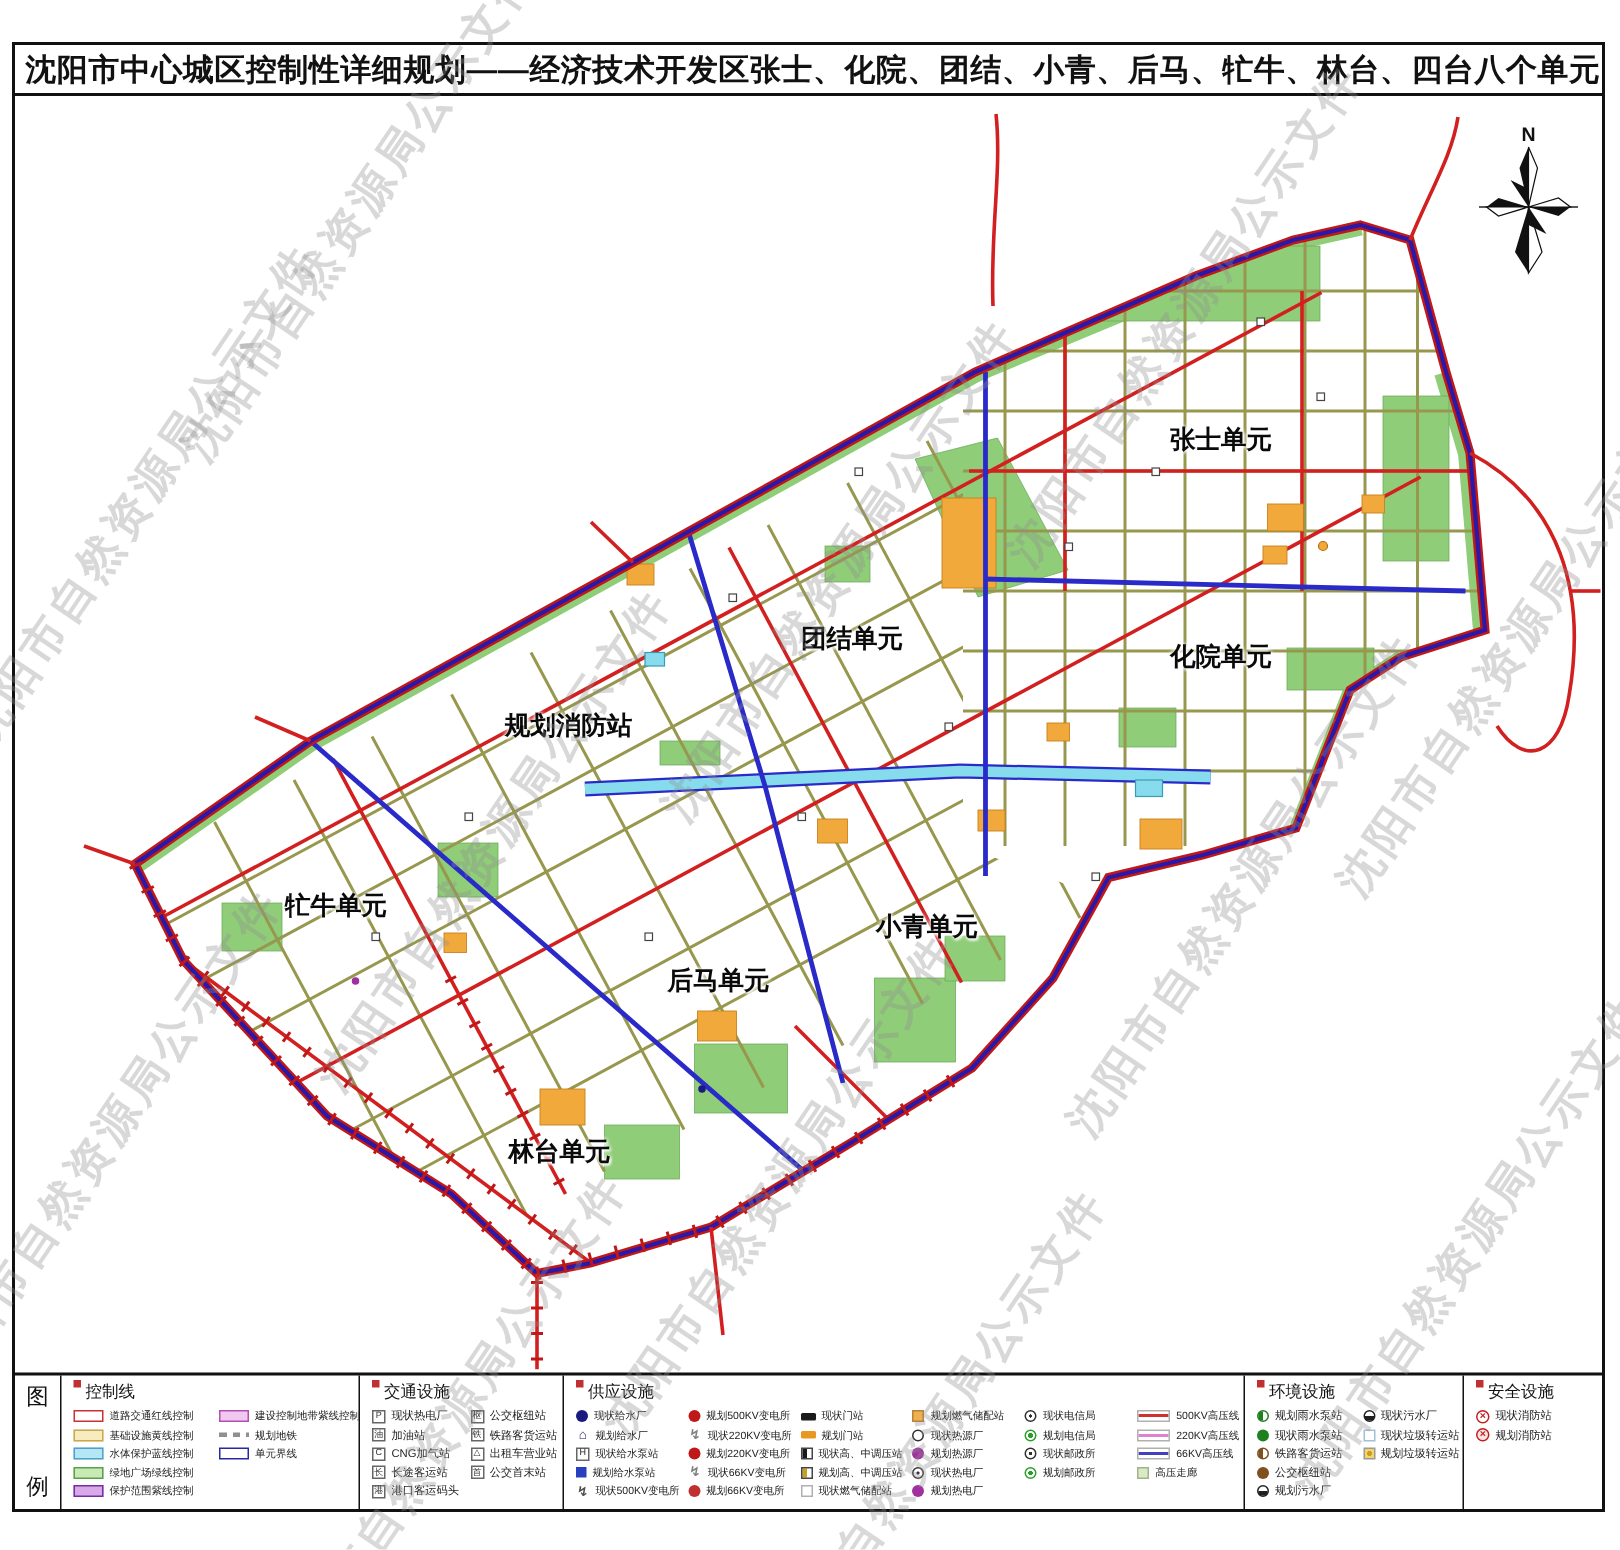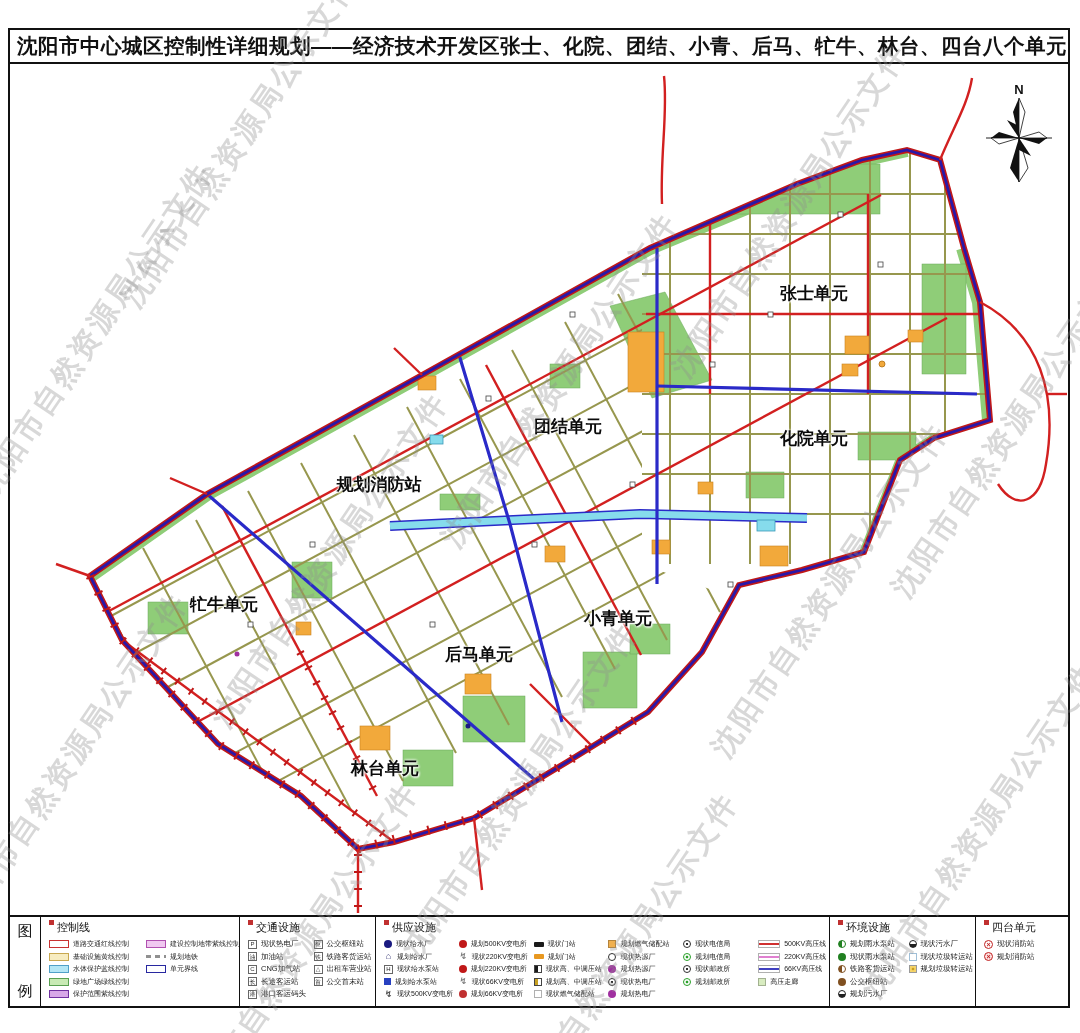--- a/index.html
+++ b/index.html
@@ -261,21 +261,21 @@
       </svg>
 
       <div id="unitLabels">
           <div class="unit-label" style="left: 804px; top: 229px;">张士单元</div>
           <div class="unit-label" style="left: 558px; top: 349px; margin-top: 13px;">团结单元</div>
           <div class="unit-label" style="left: 804px; top: 374px;">化院单元</div>
           <div class="unit-label" style="left: 369px; top: 420px;">规划消防站</div>
           <div class="unit-label" style="left: 214px; top: 540px;">牤牛单元</div>
           <div class="unit-label" style="left: 608px; top: 554px;">小青单元</div>
           <div class="unit-label" style="left: 469px; top: 590px;">后马单元</div>
-          <div class="unit-label" style="left: 375px; top: 704px;">林台单元</div>
+          <div class="unit-label" style="left: 363px; top: 704px;">林台单元</div>
         </div>
 
     </div>
 
     <div class="legend">
       <div class="legend-side">
         <span>图</span>
         <span>例</span>
       </div>
       <div class="leg-sections" id="legendSections">
@@ -543,21 +543,21 @@
                 <div class="leg-item">
                   <span class="sw sw-sunsq" style="border: 1px solid rgb(153, 153, 153); background: radial-gradient(circle, rgb(200, 160, 32) 0px, rgb(200, 160, 32) 1.5px, rgb(246, 212, 104) 1.6px);"></span>
                   <span class="leg-label">规划垃圾转运站</span>
                 </div>
               </div>
             </div>
           </div>
           <div class="leg-sec">
             <div class="leg-head">
               <span class="hd-sq"></span>
-              <span>四台单元</span>
+              <span>安全设施</span>
             </div>
             <div class="leg-cols">
               <div class="leg-col">
                 <div class="leg-item">
                   <span class="sw sw-fire" style="border: 1.5px solid rgb(192, 32, 32); color: rgb(192, 32, 32);">×</span>
                   <span class="leg-label">现状消防站</span>
                 </div>
                 <div class="leg-item">
                   <span class="sw sw-fire2" style="border: 1.5px solid rgb(192, 32, 32); color: rgb(192, 32, 32); background: rgb(253, 226, 226);">×</span>
                   <span class="leg-label">规划消防站</span>

